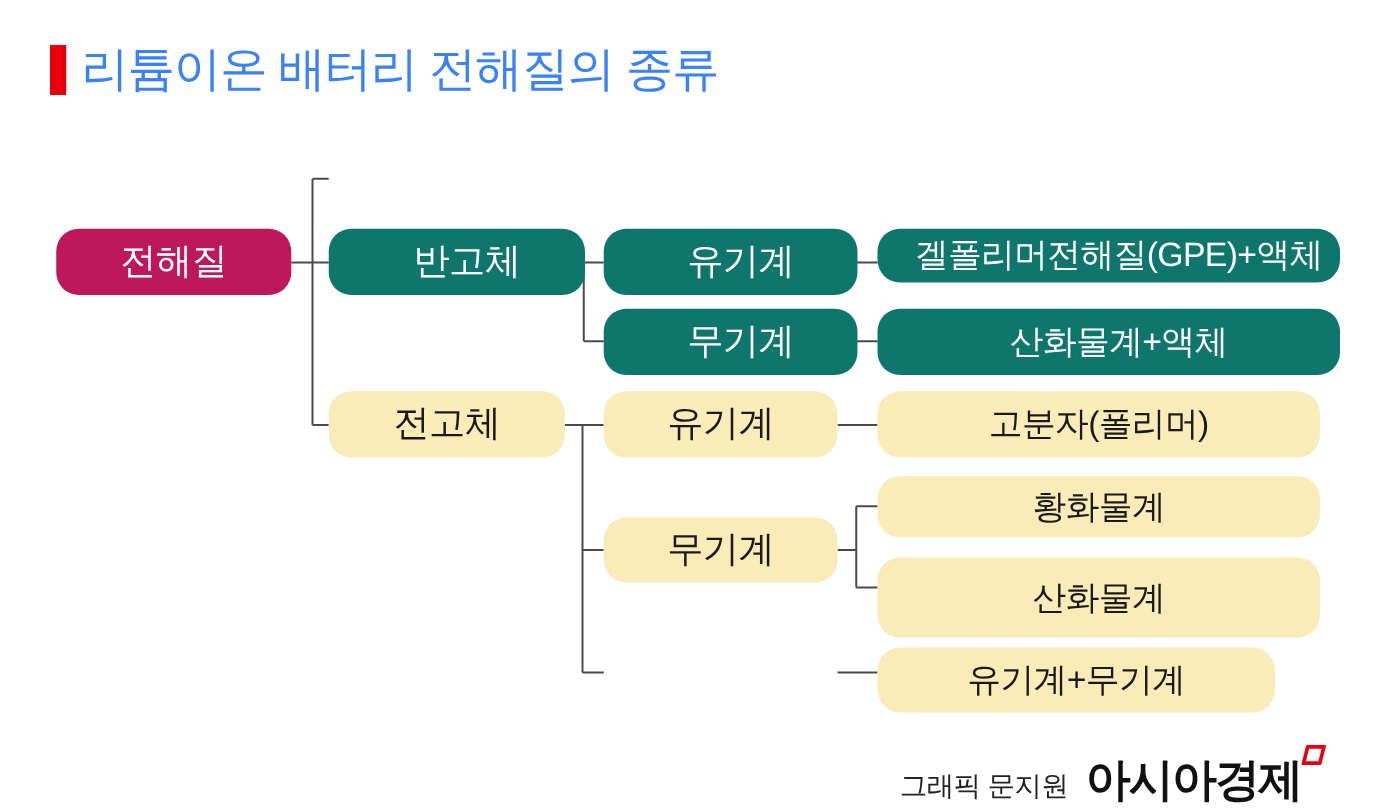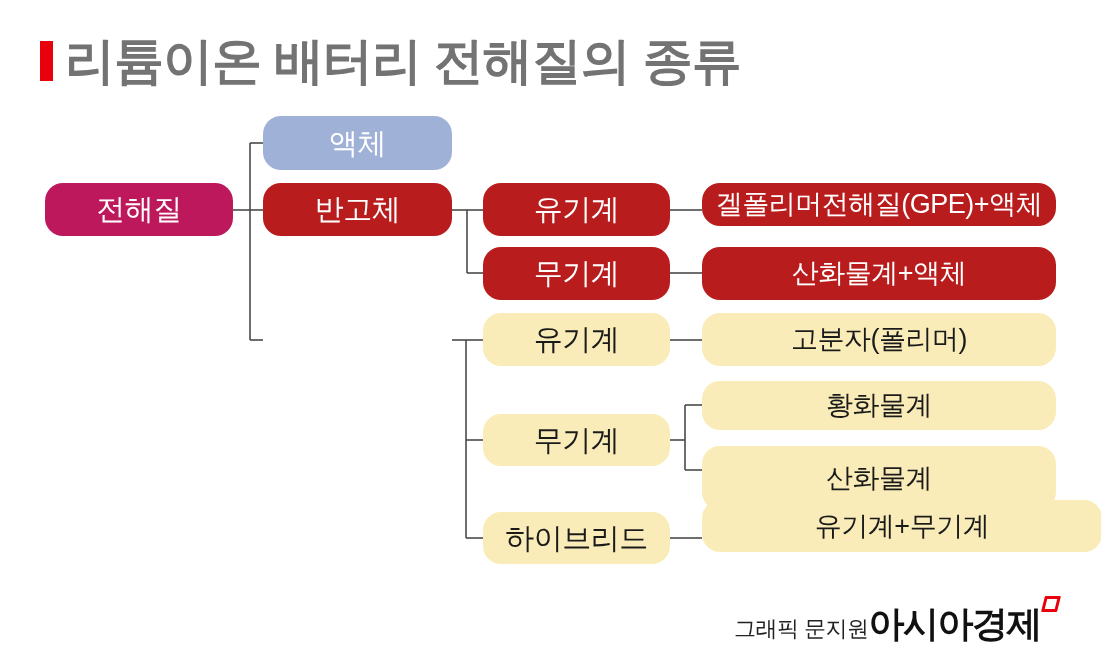--- a/index.html
+++ b/index.html
@@ -12,40 +12,40 @@
   }
   .title-row{
     position:absolute;left:40px;top:36px;
     display:flex;align-items:center;
   }
   .title-bar{
     width:13px;height:40px;background:#e8000d;
     margin-right:12px;flex:0 0 auto;
   }
   .page-title{
-    font-size:50px;font-weight:700;color:#737373;
+    font-size:38px;font-weight:400;color:#3b82f6;
     letter-spacing:-1px;white-space:nowrap;line-height:1;
   }
   .connectors{position:absolute;left:0;top:0;z-index:0;}
   .node{
     position:absolute;z-index:1;
     display:flex;align-items:center;justify-content:center;
     border-radius:18px;
     font-size:29px;font-weight:500;
     white-space:nowrap;line-height:1;
     letter-spacing:-0.5px;
   }
   .node.gray{background:#be185d;color:#ffffff;}
   .node.blue{background:#a0b1d8;color:#ffffff;}
-  .node.purple{background:#b91c1c;color:#ffffff;}
+  .node.purple{background:#0f766e;color:#ffffff;padding-left:16px;}
   .node.yellow{background:#faecb8;color:#1a1a1a;}
   .node.wide{font-size:27px;}
   .footer{
     position:absolute;right:42px;top:600px;z-index:1;
-    display:flex;align-items:baseline;
+    display:flex;align-items:baseline;gap:14px;
   }
   .credit{font-size:22px;color:#222222;letter-spacing:-0.5px;}
   .brand{
     position:relative;
     font-size:36px;font-weight:900;color:#111111;
     letter-spacing:-1.5px;padding-right:18px;
   }
   .brand-mark{
     position:absolute;right:0;top:-4px;
     width:10px;height:10px;
@@ -89,37 +89,36 @@
       <polyline points="670,440 685,440"></polyline>
       <polyline points="685,405 685,470"></polyline>
       <polyline points="685,405 702,405"></polyline>
       <polyline points="685,470 702,470"></polyline>
       <polyline points="670,538 702,538"></polyline>
     </g>
   </svg>
 
   <div class="node gray" style="left:45px;top:183px;width:188px;height:53px">전해질</div>
 
-  <div class="node blue" style="left:263px;top:116px;width:189px;height:54px">액체</div>
   <div class="node purple" style="left:263px;top:183px;width:189px;height:53px">반고체</div>
+  <div class="node yellow" style="left:263px;top:313px;width:189px;height:53px">전고체</div>
 
   <div class="node purple" style="left:483px;top:183px;width:187px;height:53px">유기계</div>
   <div class="node purple" style="left:483px;top:247px;width:187px;height:53px">무기계</div>
 
   <div class="node yellow" style="left:483px;top:313px;width:187px;height:53px">유기계</div>
   <div class="node yellow" style="left:483px;top:414px;width:187px;height:52px">무기계</div>
-  <div class="node yellow" style="left:483px;top:512px;width:187px;height:52px">하이브리드</div>
 
   <div class="node purple wide" style="left:702px;top:183px;width:354px;height:43px">겔폴리머전해질(GPE)+액체</div>
   <div class="node purple wide" style="left:702px;top:247px;width:354px;height:53px">산화물계+액체</div>
 
   <div class="node yellow wide" style="left:702px;top:313px;width:354px;height:53px">고분자(폴리머)</div>
   <div class="node yellow wide" style="left:702px;top:381px;width:354px;height:49px">황화물계</div>
   <div class="node yellow wide" style="left:702px;top:446px;width:354px;height:64px">산화물계</div>
-  <div class="node yellow wide" style="left:702px;top:500px;width:400px;height:52px">유기계+무기계</div>
+  <div class="node yellow wide" style="left:702px;top:518px;width:318px;height:52px">유기계+무기계</div>
 
   <div class="footer">
     <span class="credit">그래픽 문지원</span>
     <span class="brand">
       <span>아시아경제</span>
       <span class="brand-mark"></span>
     </span>
   </div>
 
 </div>

